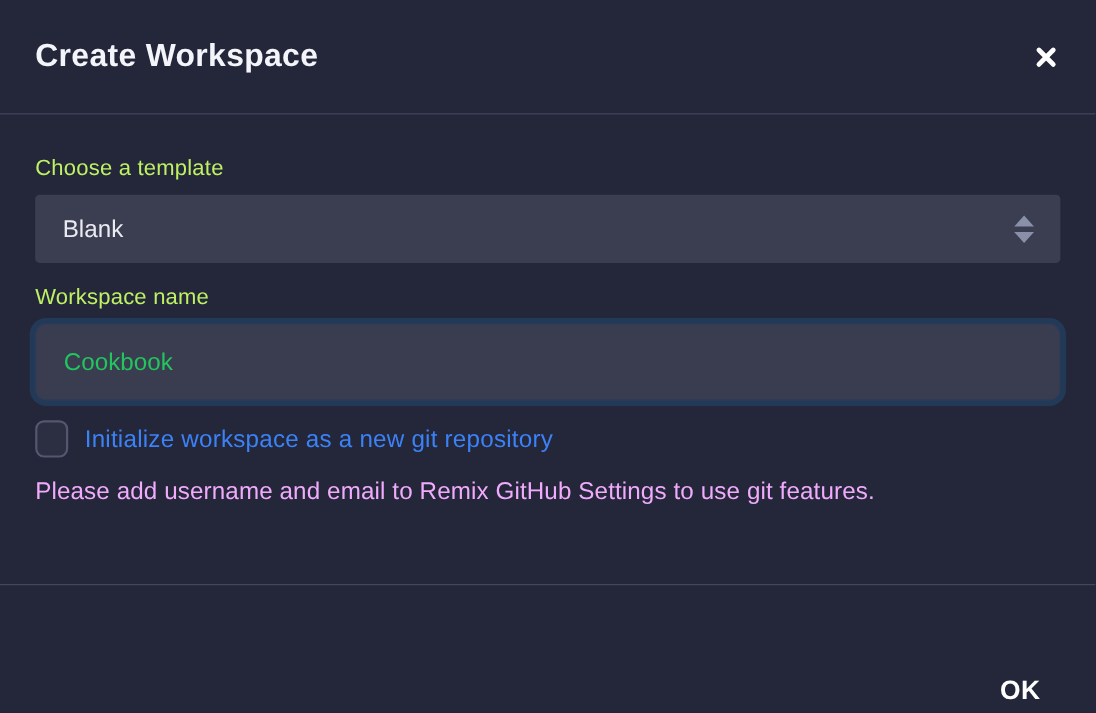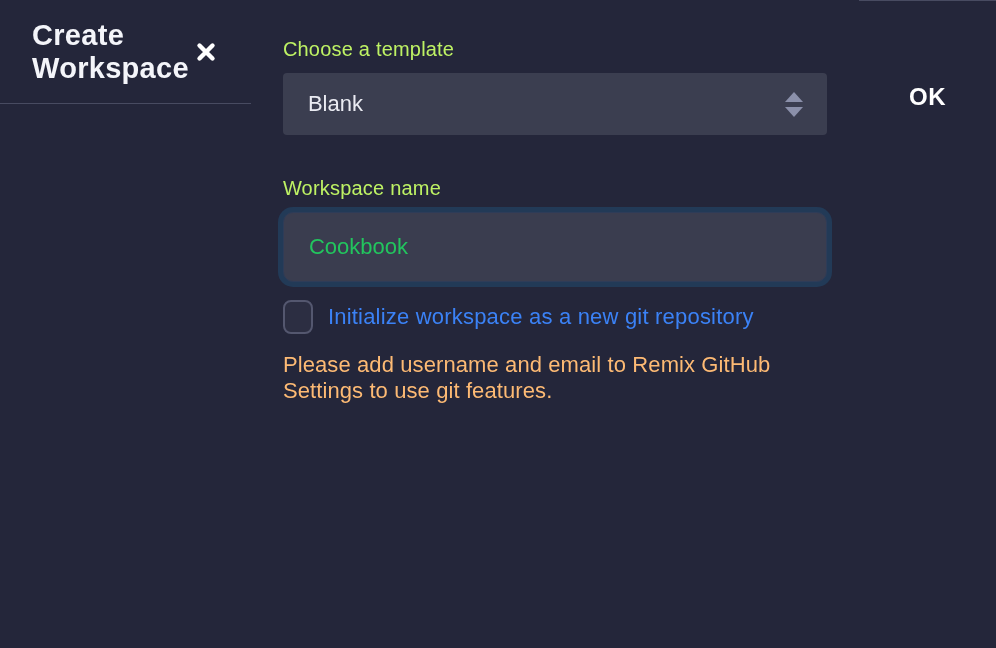--- a/index.html
+++ b/index.html
@@ -9,21 +9,21 @@
     height: 648px;
     background: #24263a;
     font-family: "Liberation Sans", sans-serif;
     overflow: hidden;
   }
 
   .dialog {
     width: 996px;
     height: 648px;
     display: flex;
-    flex-direction: row;
+    flex-direction: column;
     background: #24263a;
   }
 
   
   .dialog-header {
     height: 104px;
     flex: 0 0 104px;
     display: flex;
     align-items: center;
     justify-content: space-between;
@@ -63,21 +63,21 @@
   }
 
   .select-control {
     height: 62px;
     background: #3b3e50;
     border-radius: 4px;
     display: flex;
     align-items: center;
     padding: 0 16px 0 25px;
     cursor: pointer;
-    margin-bottom: 42px;
+    margin-bottom: 20px;
   }
   .select-value {
     flex: 1;
     font-size: 22px;
     color: #eaebf2;
   }
   .select-arrows {
     display: flex;
     flex-direction: column;
     align-items: center;
@@ -128,21 +128,21 @@
   .checkbox-label {
     font-size: 22px;
     color: #3b82f6;
     margin-left: 15px;
     letter-spacing: 0.2px;
   }
 
   .warning-text {
     margin-top: 18px;
     font-size: 22px;
-    color: #fdba74;
+    color: #f0abfc;
     letter-spacing: 0.1px;
   }
 
   
   .dialog-footer {
     flex: 0 0 117px;
     height: 117px;
     border-top: 1px solid #484b61;
     display: flex;
     align-items: flex-end;

